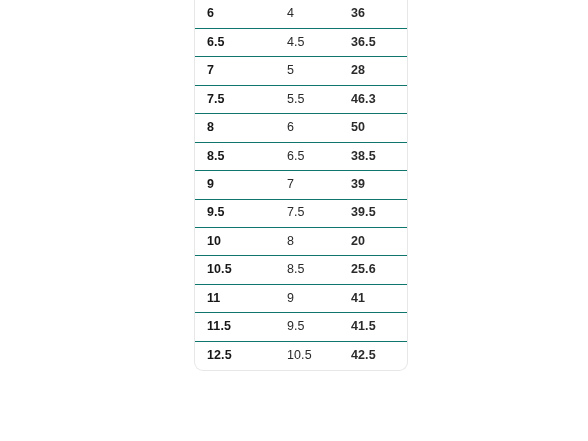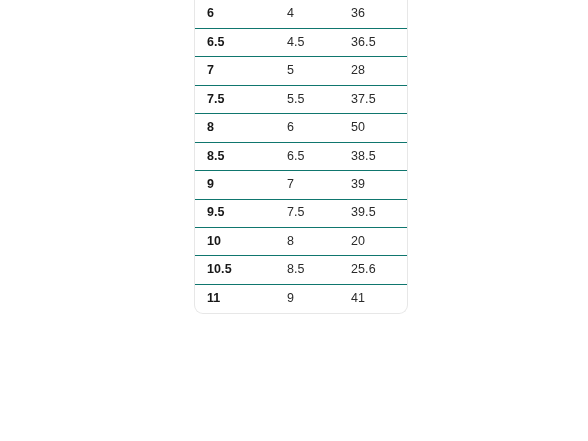--- a/index.html
+++ b/index.html
@@ -68,21 +68,21 @@
     font-weight: 700;
     color: #171717;
   }
   table.size-table td.col-uk {
     width: 64px;
     font-weight: 400;
     color: #2b2b2b;
   }
   table.size-table td.col-eu {
     width: 70px;
-    font-weight: 400;
+    font-weight: 700;
     color: #2b2b2b;
   }
 </style>
 </head>
 <body>
 
 <div class="page">
 
   <div class="size-table-card">
     <table class="size-table">
@@ -98,21 +98,21 @@
             <td class="col-eu">36.5</td>
           </tr>
           <tr>
             <td class="col-us">7</td>
             <td class="col-uk">5</td>
             <td class="col-eu">28</td>
           </tr>
           <tr>
             <td class="col-us">7.5</td>
             <td class="col-uk">5.5</td>
-            <td class="col-eu">37.5</td>
+            <td class="col-eu">46.3</td>
           </tr>
           <tr>
             <td class="col-us">8</td>
             <td class="col-uk">6</td>
             <td class="col-eu">50</td>
           </tr>
           <tr>
             <td class="col-us">8.5</td>
             <td class="col-uk">6.5</td>
             <td class="col-eu">38.5</td>
@@ -135,17 +135,27 @@
           <tr>
             <td class="col-us">10.5</td>
             <td class="col-uk">8.5</td>
             <td class="col-eu">25.6</td>
           </tr>
           <tr>
             <td class="col-us">11</td>
             <td class="col-uk">9</td>
             <td class="col-eu">41</td>
           </tr>
+          <tr>
+            <td class="col-us">11.5</td>
+            <td class="col-uk">9.5</td>
+            <td class="col-eu">41.5</td>
+          </tr>
+          <tr>
+            <td class="col-us">12.5</td>
+            <td class="col-uk">10.5</td>
+            <td class="col-eu">42.5</td>
+          </tr>
         </tbody>
     </table>
   </div>
 
 </div>
 
 </body></html>

